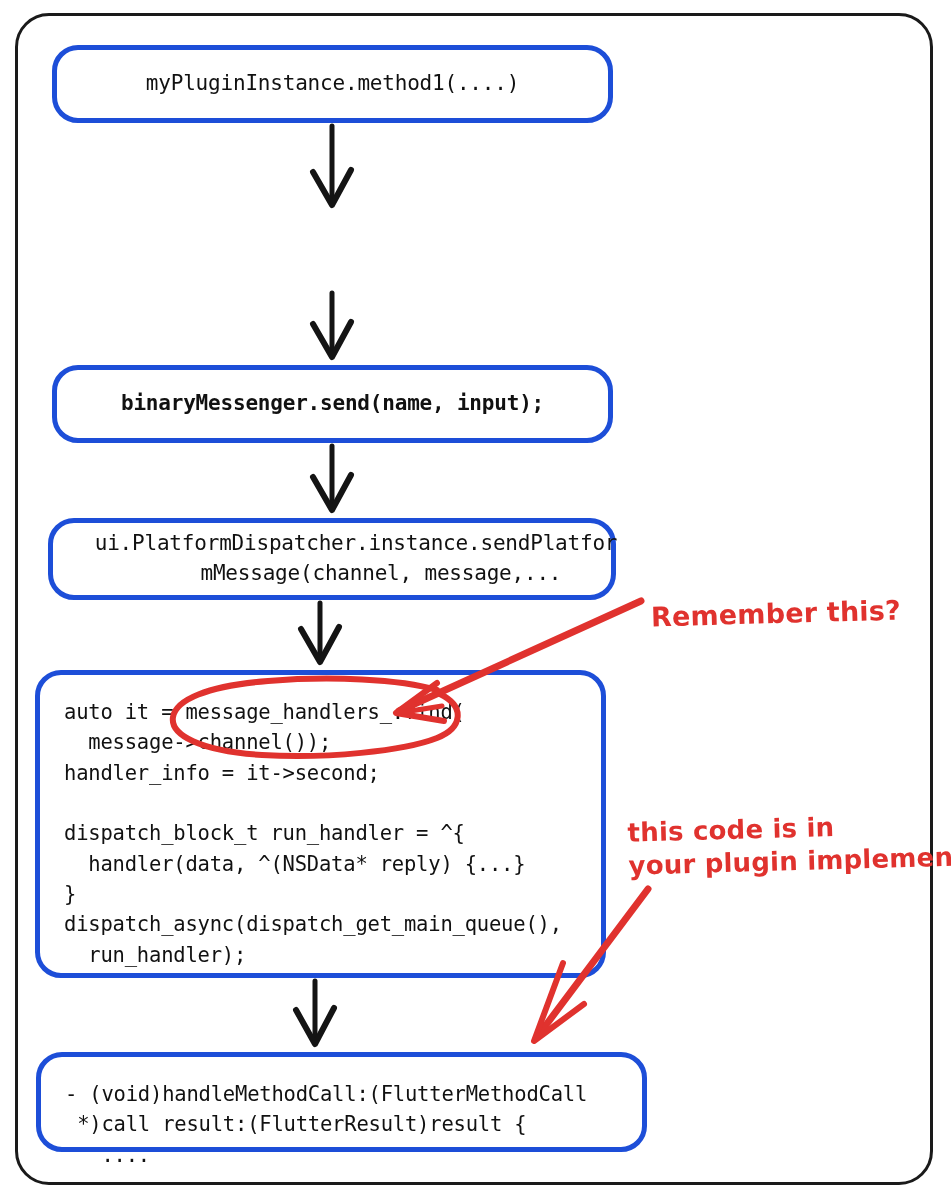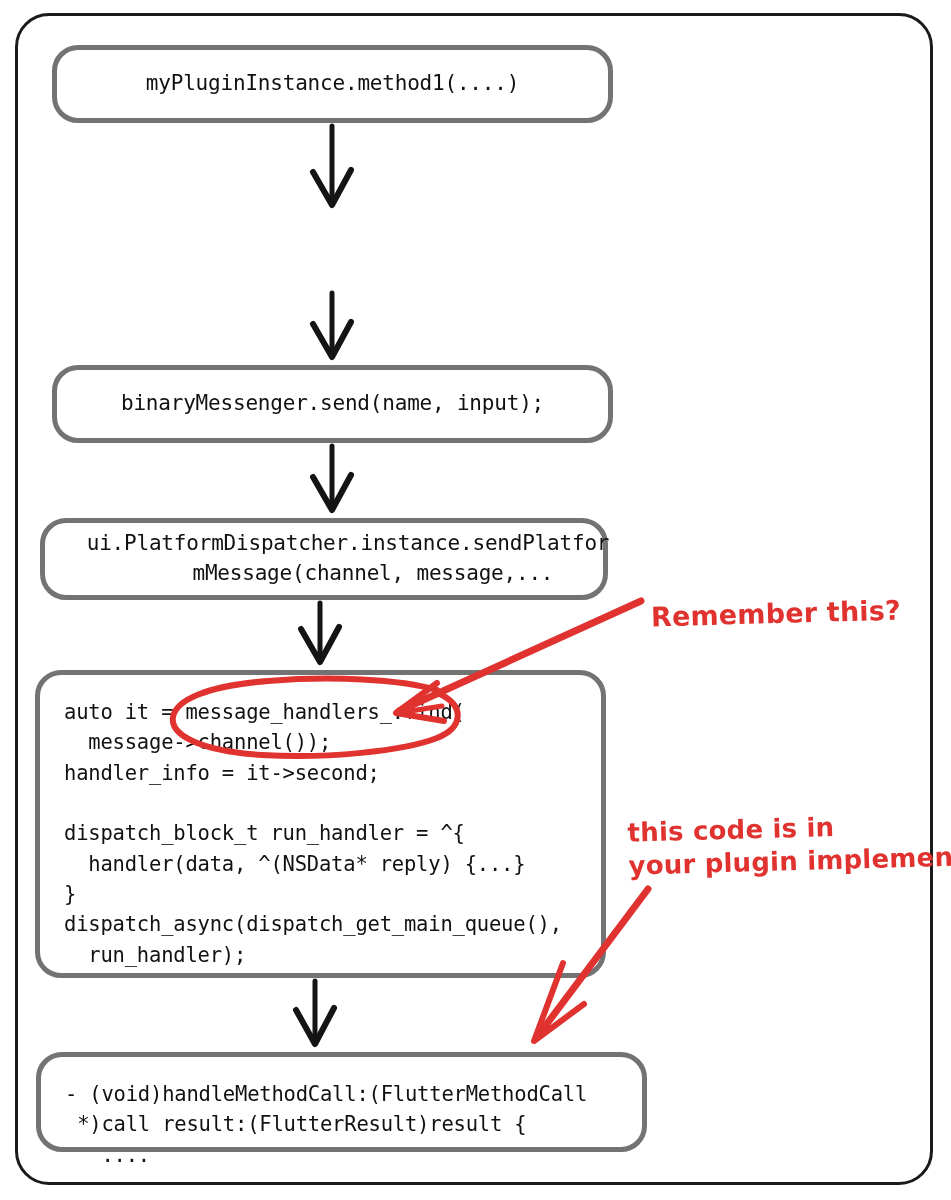--- a/index.html
+++ b/index.html
@@ -31,21 +31,21 @@
     height: 1172px;
     border: 3px solid #1a1a1a;
     border-radius: 34px;
     box-sizing: border-box;
   }
 
   
   .node {
     position: absolute;
     box-sizing: border-box;
-    border: 5px solid #737373;
+    border: 5px solid #1d4ed8;
     border-radius: 26px;
     background: #ffffff;
     display: flex;
     align-items: center;
     justify-content: center;
     color: #111111;
     font-family: "DejaVu Sans Mono", monospace;
   }
   .node .node-text {
     white-space: pre;
@@ -61,22 +61,22 @@
   }
   .node.code-node .node-text {
     text-align: left;
     font-size: 20.5px;
     line-height: 1.48;
   }
 
   
   #node-1 { left: 52px;  top: 45px;   width: 561px; height: 78px;  }
   #node-2 { left: 52px;  top: 212px;  width: 561px; height: 78px;  }
-  #node-3 { left: 52px;  top: 365px;  width: 561px; height: 78px;  }
-  #node-4 { left: 40px;  top: 518px;  width: 568px; height: 82px; padding-left: 48px;  }
+  #node-3 { left: 52px;  top: 365px;  width: 561px; height: 78px; font-weight: bold;  }
+  #node-4 { left: 48px;  top: 518px;  width: 568px; height: 82px; padding-left: 48px;  }
   #node-5 { left: 35px;  top: 670px;  width: 571px; height: 308px; }
   #node-6 { left: 36px;  top: 1052px; width: 611px; height: 100px; }
 
   
   #connectors, #annotations {
     position: absolute;
     left: 0; top: 0;
     width: 951px;
     height: 1200px;
     pointer-events: none;

